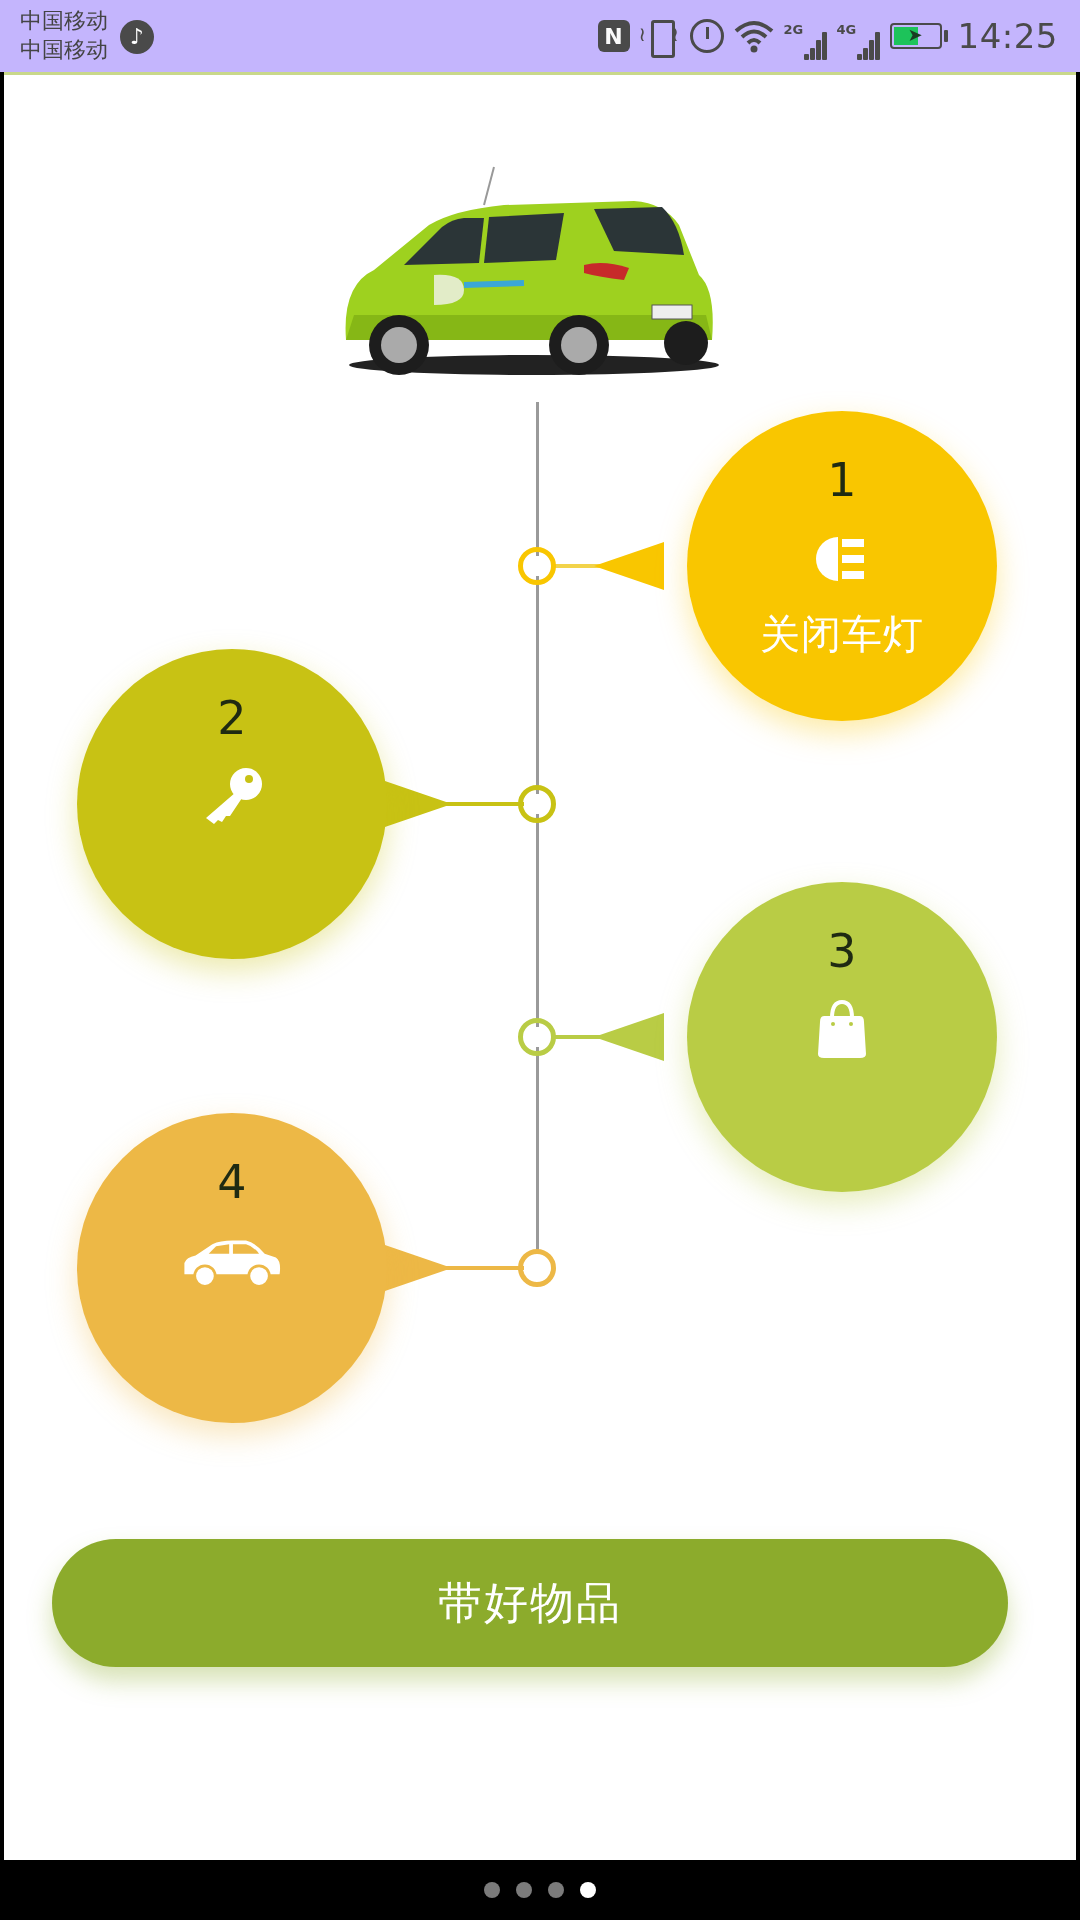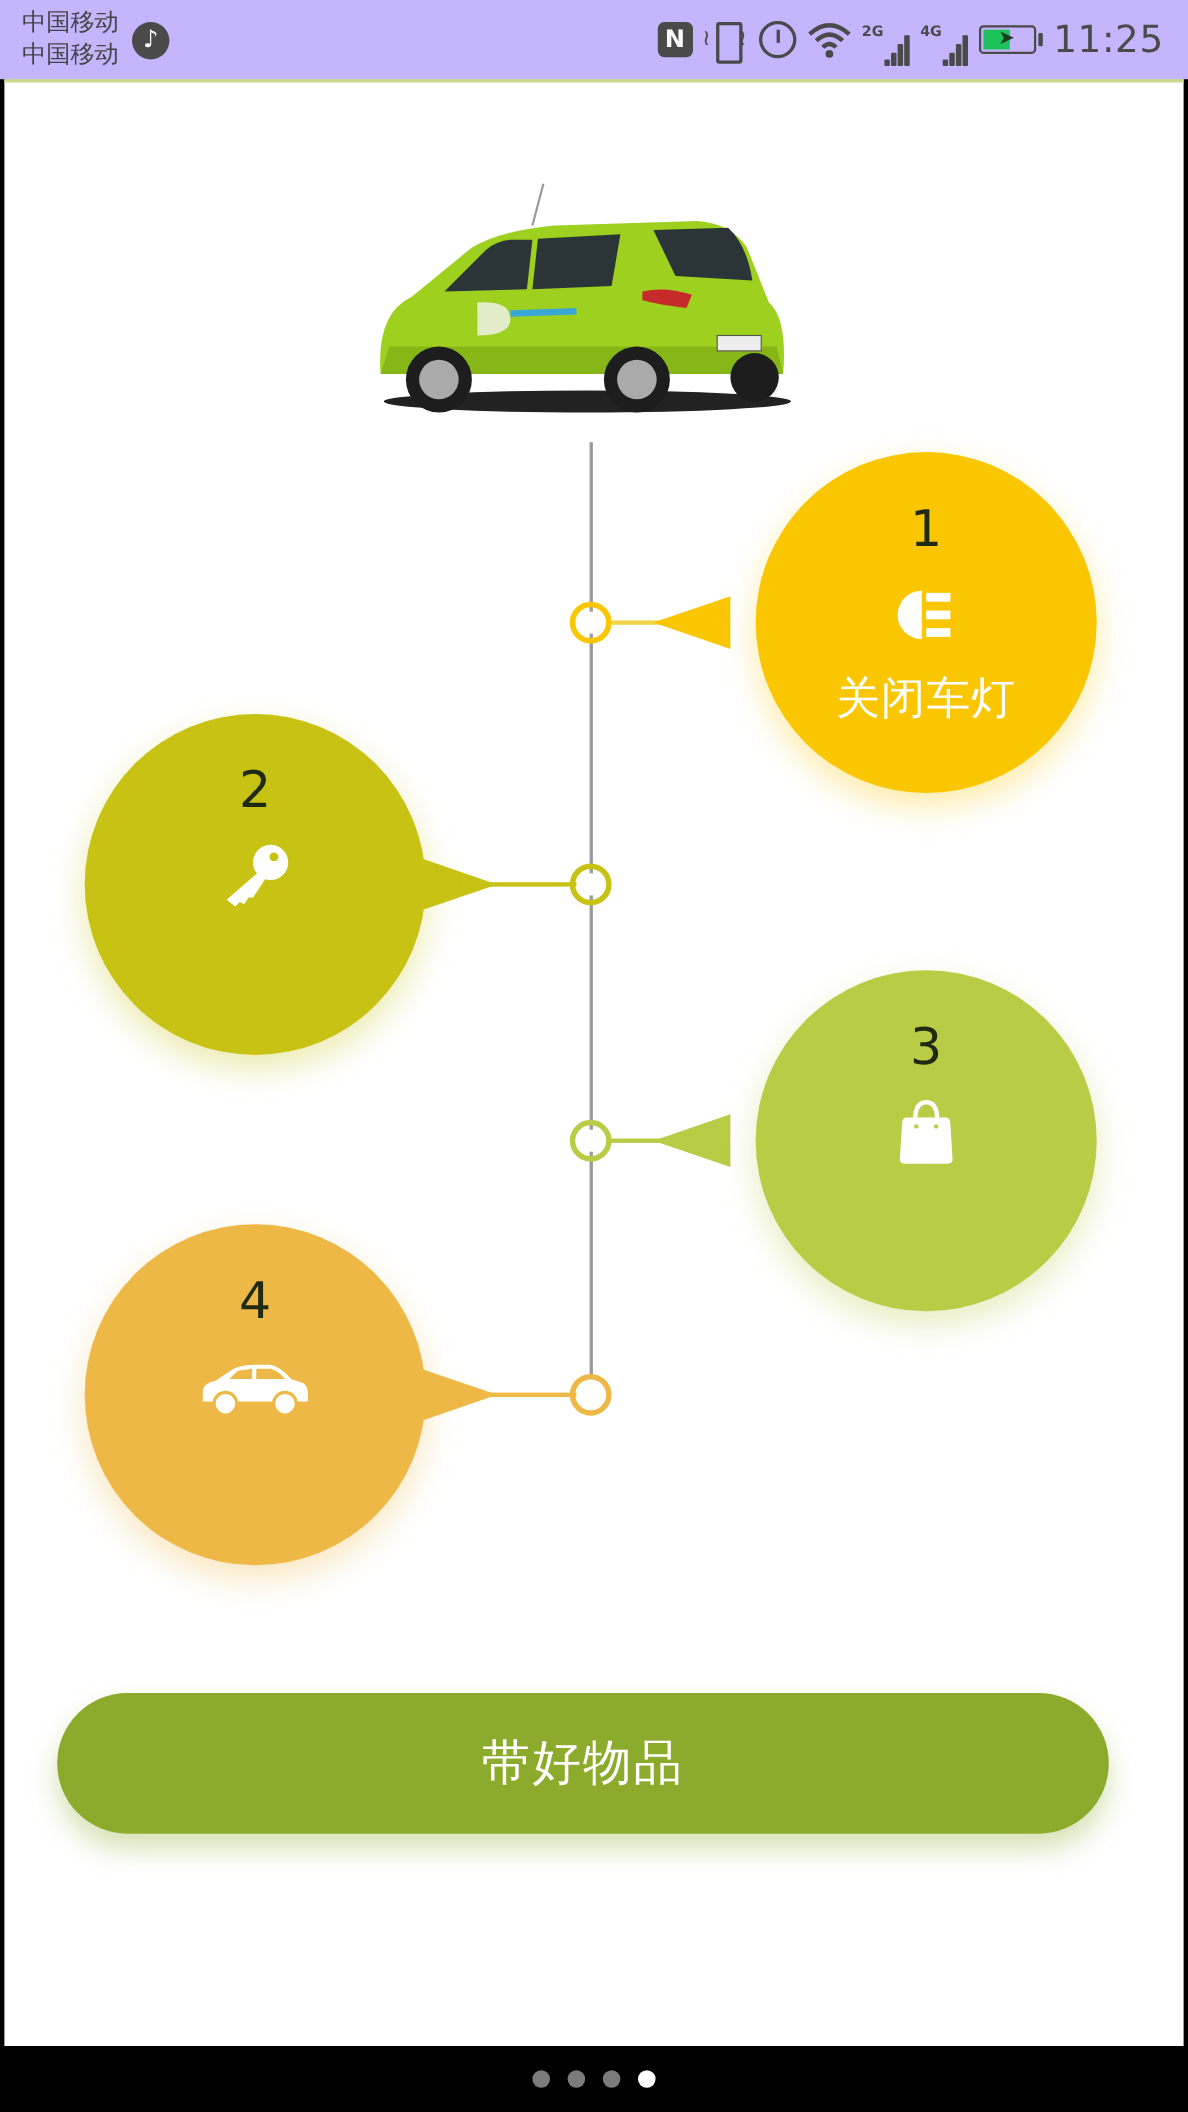--- a/index.html
+++ b/index.html
@@ -85,21 +85,21 @@
       <span class="lab">4G</span>
       <i style="height:6px;margin-left:16px"></i>
         <i style="height:12px"></i>
         <i style="height:20px"></i>
         <i style="height:28px"></i>
     </span>
     <span class="battery">
       <span class="fill" style="display:block"></span>
       <span class="bolt">➤</span>
     </span>
-    <span class="clock">11:25</span>
+    <span class="clock">14:25</span>
   </div>
 </div>
 
 <div class="content">
 
   <svg class="car-image" viewBox="0 0 390 215">
     <line x1="150" y1="40" x2="160" y2="2" stroke="#999" stroke-width="2"></line>
     <ellipse cx="200" cy="200" rx="185" ry="10" fill="#222"></ellipse>
     <path d="M12 175 Q8 120 40 105 L95 60 Q120 45 170 40 L300 36 Q330 38 345 60 L365 110 Q382 125 378 175 Z" fill="#9ed11f"></path>
     <path d="M12 175 L378 175 L372 150 L20 150 Z" fill="#86b716"></path>

